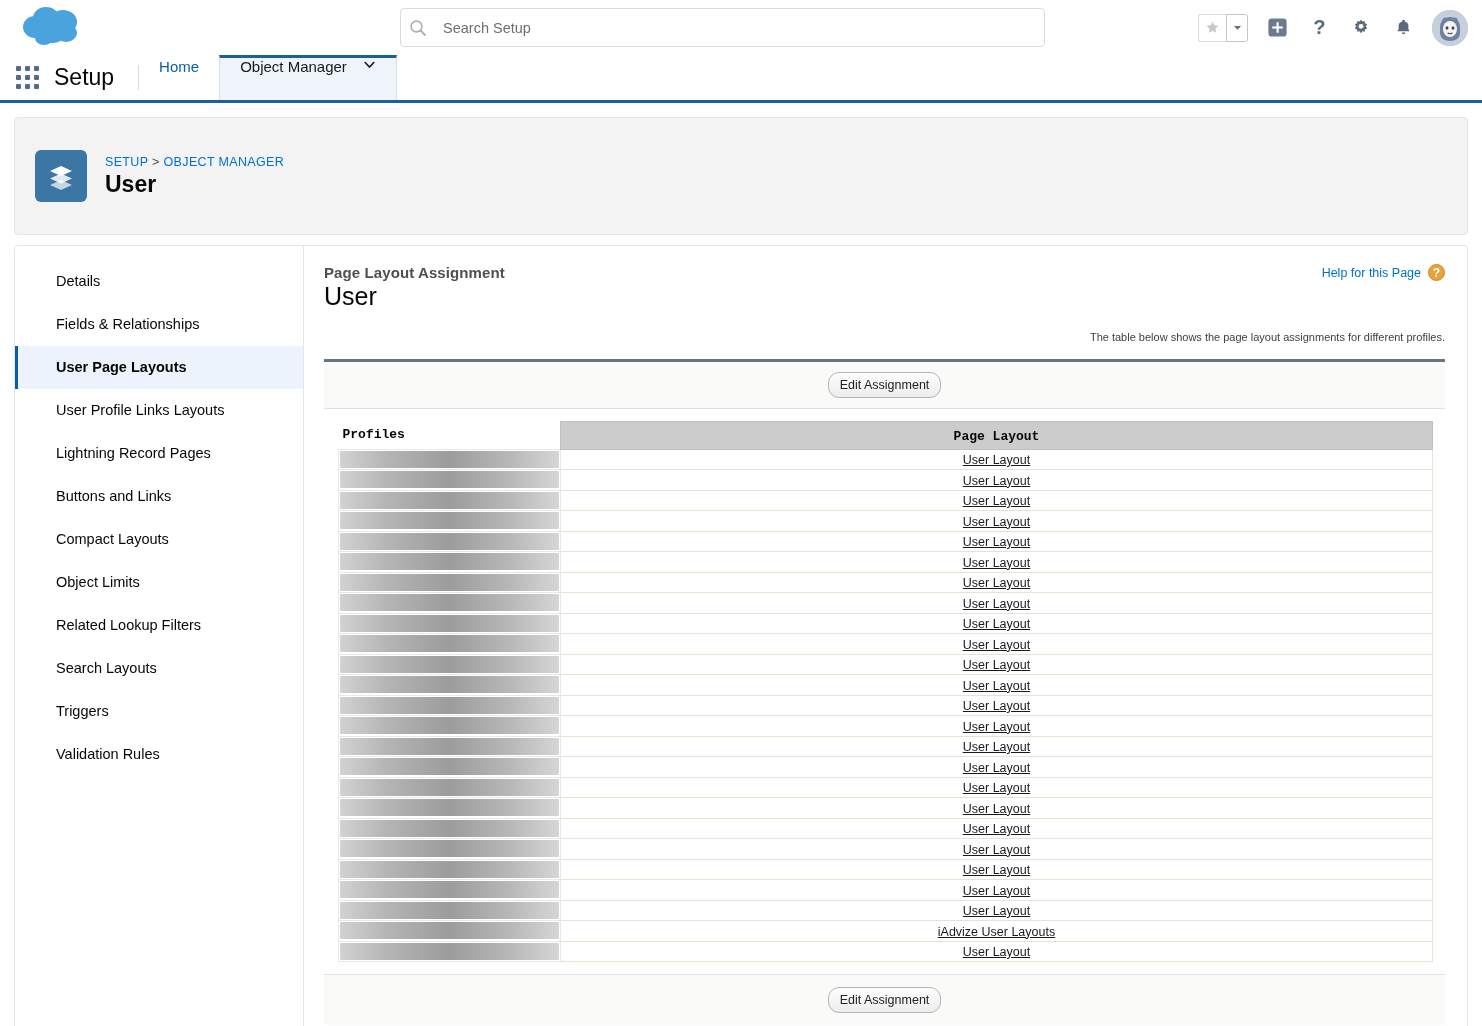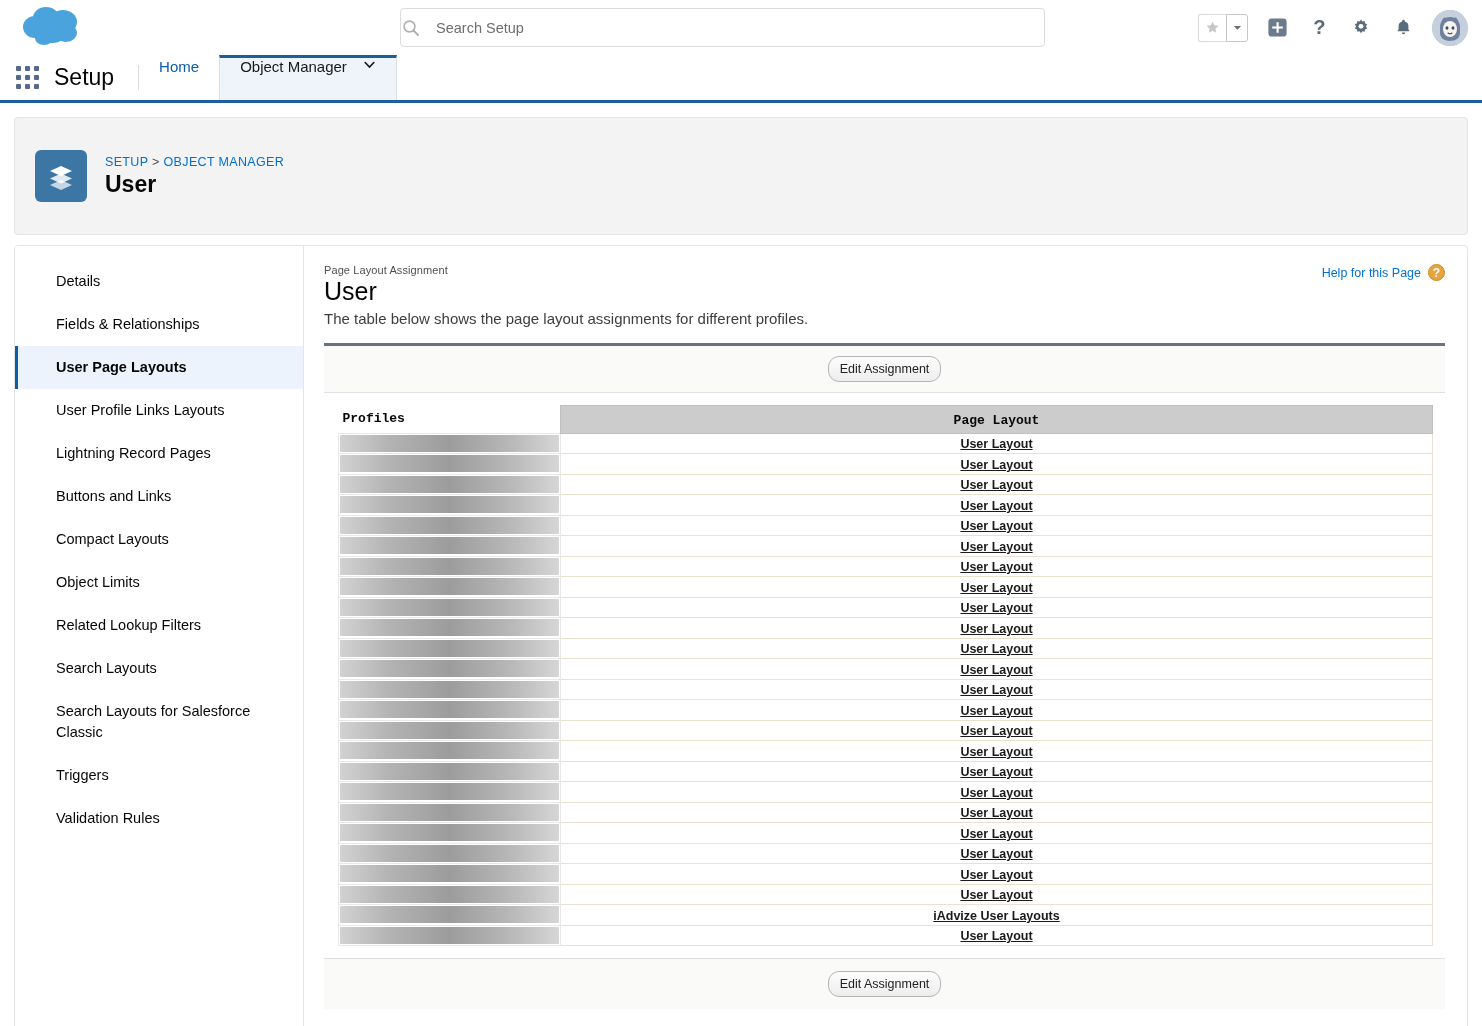--- a/index.html
+++ b/index.html
@@ -20,21 +20,21 @@
     border-bottom: 1px solid #ffffff;
   }
   .sf-logo { position: absolute; left: 18px; top: 4px; width: 72px; height: 46px; }
   .search-wrap {
     position: absolute; left: 400px; top: 8px;
     width: 645px; height: 39px;
     background: #fff;
     border: 1px solid #dddbda;
     border-radius: 4px;
     display: flex; align-items: center;
-    padding: 0 1px;
+    padding: 0 8px;
   }
   .search-icon { width: 18px; height: 18px; flex: none; margin-right: 16px; opacity: .55; }
   .search-input {
     border: none; outline: none; background: transparent;
     font-family: "Liberation Sans", sans-serif;
     font-size: 14.5px; color: #3e3e3c; width: 100%;
   }
   .search-input::placeholder { color: #706e6b; }
 
   .header-actions {
@@ -162,23 +162,23 @@
     position: absolute; right: 22px; top: 18px;
     font-size: 12.5px; color: #0070d2; text-decoration: none;
     display: flex; align-items: center; gap: 7px;
   }
   .help-badge {
     width: 17px; height: 17px; border-radius: 50%;
     background: #e8a33d; color: #fff; font-size: 12px; font-weight: 700;
     display: flex; align-items: center; justify-content: center;
     border: 1px solid #d08b22;
   }
-  .eyebrow { font-size: 11px; font-weight: 400; color: #514f4d; letter-spacing: .1px; }
+  .eyebrow { font-size: 15px; font-weight: 700; color: #514f4d; letter-spacing: .1px; }
   .page-h1 { font-size: 25px; color: #080707; font-weight: 400; margin-top: 1px; }
-  .page-desc { font-size: 15px; color: #3e3e3c; margin-top: 4px; }
+  .page-desc { font-size: 11px; color: #3e3e3c; margin-top: 20px; text-align: right; }
 
   .layout-panel {
     margin-top: 16px;
     border-top: 3px solid #6a7381;
     background: #fafaf9;
   }
   .btn-bar {
     padding: 10px 0; text-align: center;
     border-bottom: 1px solid #e0e0e0;
     background: #fafaf9;
@@ -205,21 +205,21 @@
   }
   .assign-table th.layout-col {
     background: #cccccc; text-align: center; padding: 5px 4px;
     border: 1px solid #c0c0c0;
   }
   .assign-table td { padding: 0; height: 20.5px; vertical-align: middle; }
   .assign-table td.profile-cell {
     border: 1px solid #e8e8e8; background: #ffffff; padding: 1px;
   }
   .assign-table td.layout-cell {
-    border: 1px solid #e8e3cf; text-align: center; background: #ffffff; font-weight: bold;
+    border: 1px solid #e8e3cf; text-align: center; background: #ffffff;
   }
   .redacted {
     height: 17px; width: 100%;
     background: linear-gradient(90deg,#d2d2d2 0%,#b4b4b4 22%,#9c9c9c 50%,#b8b8b8 78%,#d6d6d6 100%);
     border-radius: 1px;
   }
   .layout-link {
     font-size: 12.5px; color: #1a1a1a; text-decoration: underline;
     cursor: pointer;
   }
@@ -365,21 +365,20 @@
       <div class="side-item"><span>Details</span></div>
       <div class="side-item"><span>Fields &amp; Relationships</span></div>
       <div class="side-item active"><span>User Page Layouts</span></div>
       <div class="side-item"><span>User Profile Links Layouts</span></div>
       <div class="side-item"><span>Lightning Record Pages</span></div>
       <div class="side-item"><span>Buttons and Links</span></div>
       <div class="side-item"><span>Compact Layouts</span></div>
       <div class="side-item"><span>Object Limits</span></div>
       <div class="side-item"><span>Related Lookup Filters</span></div>
       <div class="side-item"><span>Search Layouts</span></div>
-      <div class="side-item"><span>Search Layouts for Salesforce Classic</span></div>
       <div class="side-item"><span>Triggers</span></div>
       <div class="side-item"><span>Validation Rules</span></div>
     </div>
 
     <div class="main-col">
 
       <a class="help-link">
         <span>Help for this Page</span>
         <span class="help-badge">?</span>
       </a>

